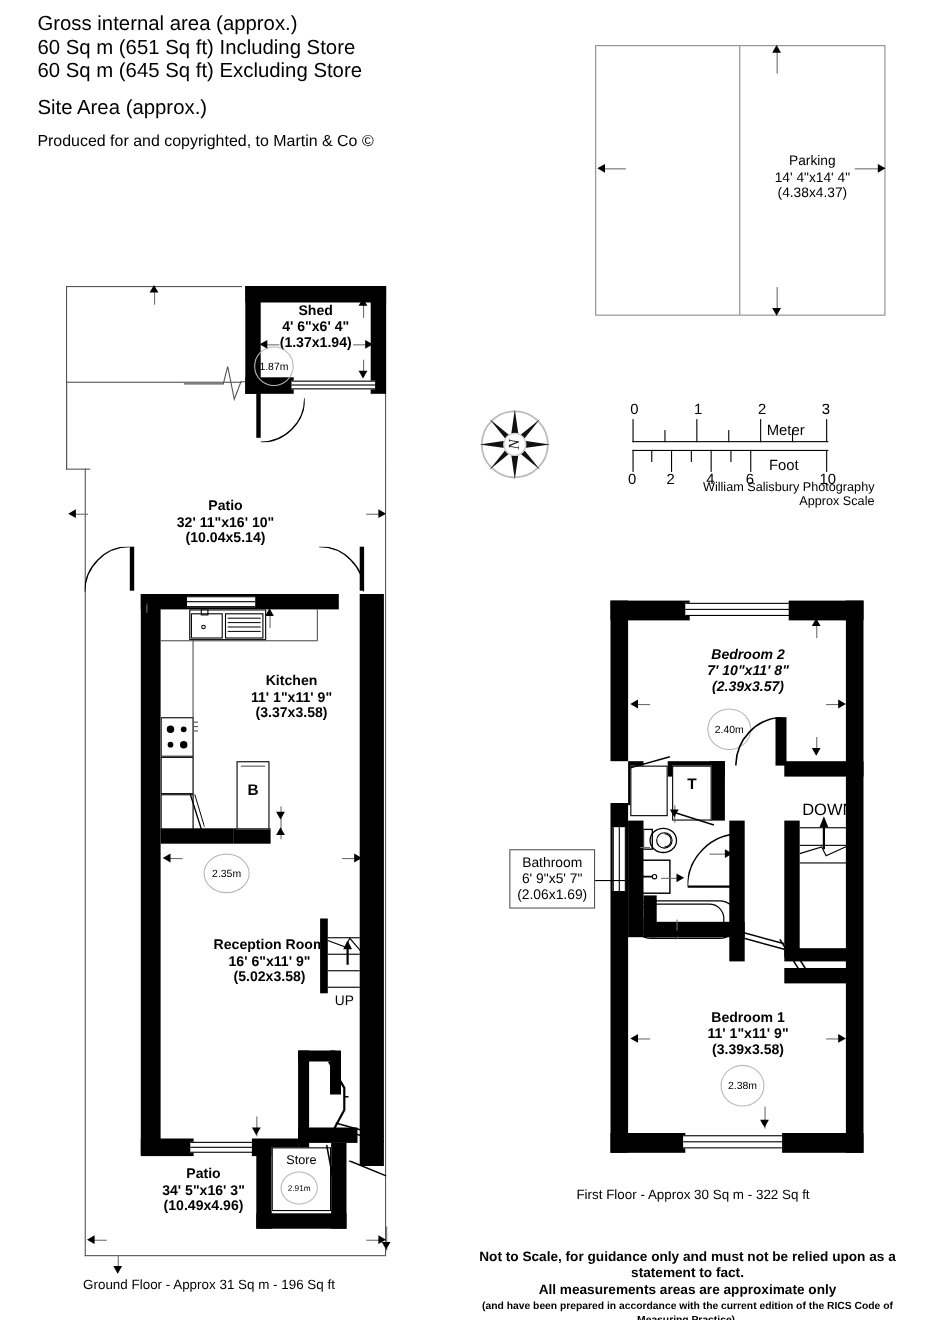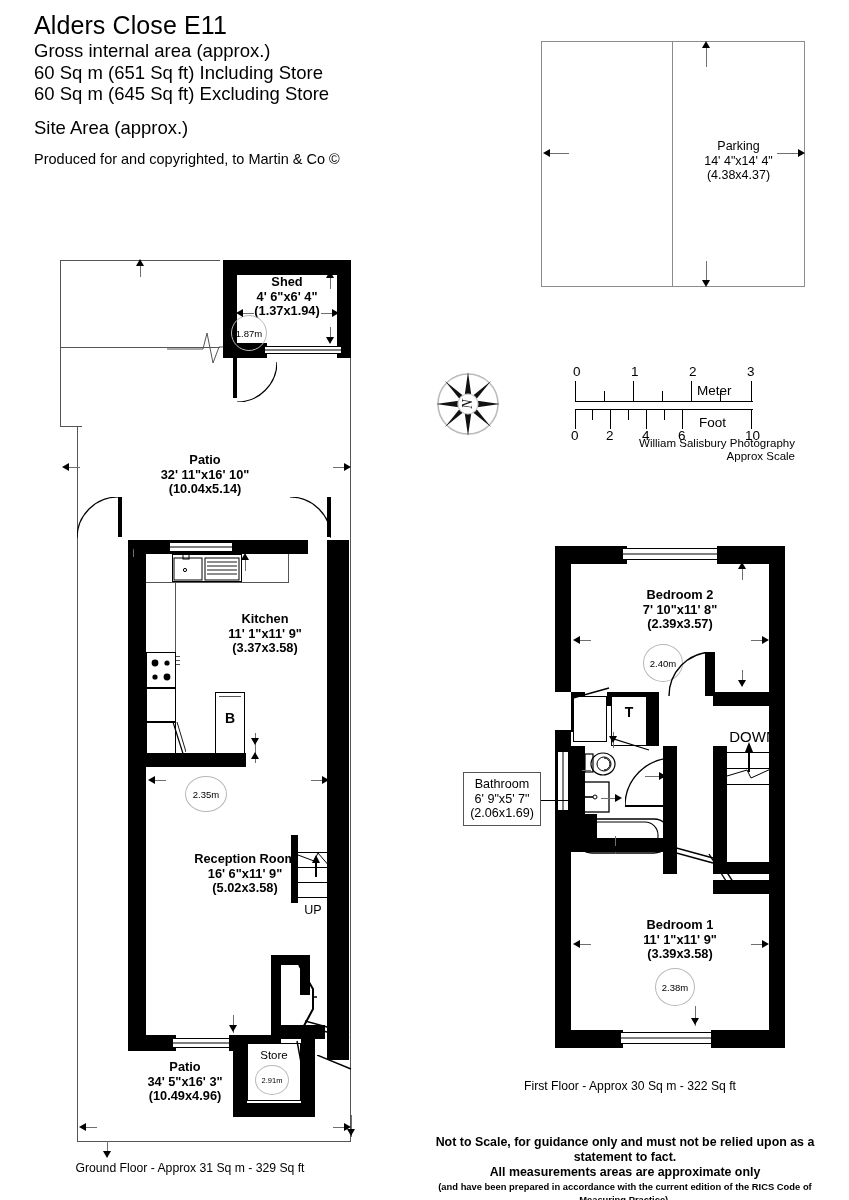--- a/index.html
+++ b/index.html
@@ -79,21 +79,20 @@
 
   .stair-line { position:absolute; background:#000; height:1px; }
   .leader { position:absolute; background:#000; height:1px; }
   .callout { position:absolute; border:1.3px solid #555; background:#fff;
              text-align:center; font-size:12.6px; line-height:14.6px; padding:4px 6px; }
 </style>
 </head>
 <body>
 
 <div class="abs" id="header">
-  <div id="title">Alders Close E11</div>
   <div class="hline">Gross internal area (approx.)</div>
   <div class="hline">60 Sq m (651 Sq ft) Including Store</div>
   <div class="hline">60 Sq m (645 Sq ft) Excluding Store</div>
   <div class="hgap"></div>
   <div class="hline">Site Area (approx.)</div>
   <div class="hgap"></div>
   <div class="hsmall">Produced for and copyrighted, to Martin &amp; Co ©</div>
 </div>
 
 <div class="abs" id="parking-wrap">
@@ -364,35 +363,35 @@
   <div class="dimline v" style="left:52px;  top:886px; height:16px;"></div>
   <div class="arw down" style="left:48px;  top:896px;"></div>
 
   <div class="room-label" style="left:50px; top:805px; width:160px;">
     <div>Patio</div>
     <div>34' 5"x16' 3"</div>
     <div>(10.49x4.96)</div>
   </div>
 </div>
 
-<div class="foot-note" style="left:20px; top:1161px; width:340px;">Ground Floor - Approx 31 Sq m - 329 Sq ft</div>
+<div class="foot-note" style="left:20px; top:1161px; width:340px;">Ground Floor - Approx 31 Sq m - 196 Sq ft</div>
 
 <div class="abs" id="first-floor" style="left:545px; top:540px; width:250px; height:510px;">
 
   <div class="wall" style="left:10px;  top:6px;   width:72px;  height:18px;"></div>
   <div class="window" style="left:78px; top:8px;  width:98px;  height:12px;"></div>
   <div class="wall" style="left:172px; top:6px;   width:68px;  height:18px;"></div>
   <div class="wall" style="left:10px;  top:6px;   width:16px;  height:146px;"></div>
   <div class="wall" style="left:10px;  top:190px; width:16px;  height:318px;"></div>
   <div class="wall" style="left:224px; top:6px;   width:16px;  height:502px;"></div>
   <div class="wall" style="left:10px;  top:490px; width:68px;  height:18px;"></div>
   <div class="window" style="left:76px; top:492px; width:94px; height:12px;"></div>
   <div class="wall" style="left:166px; top:490px; width:74px;  height:18px;"></div>
 
-  <div class="room-label" style="left:55px; top:48px; width:160px;">
+  <div class="room-label" style="left:55px; top:48px; width:160px;font-style:italic;">
     <div>Bedroom 2</div>
     <div>7' 10"x11' 8"</div>
     <div>(2.39x3.57)</div>
   </div>
   <div class="bubble" style="left:98px; top:104px; width:40px; height:38px;">2.40m</div>
   <div class="dimline v" style="left:197px; top:24px;  height:16px;"></div>
   <div class="arw up" style="left:193px; top:22px;"></div>
   <div class="dimline v" style="left:197px; top:130px; height:16px;"></div>
   <div class="arw down" style="left:193px; top:140px;"></div>
   <div class="dimline h" style="left:30px;  top:100px; width:16px;"></div>

